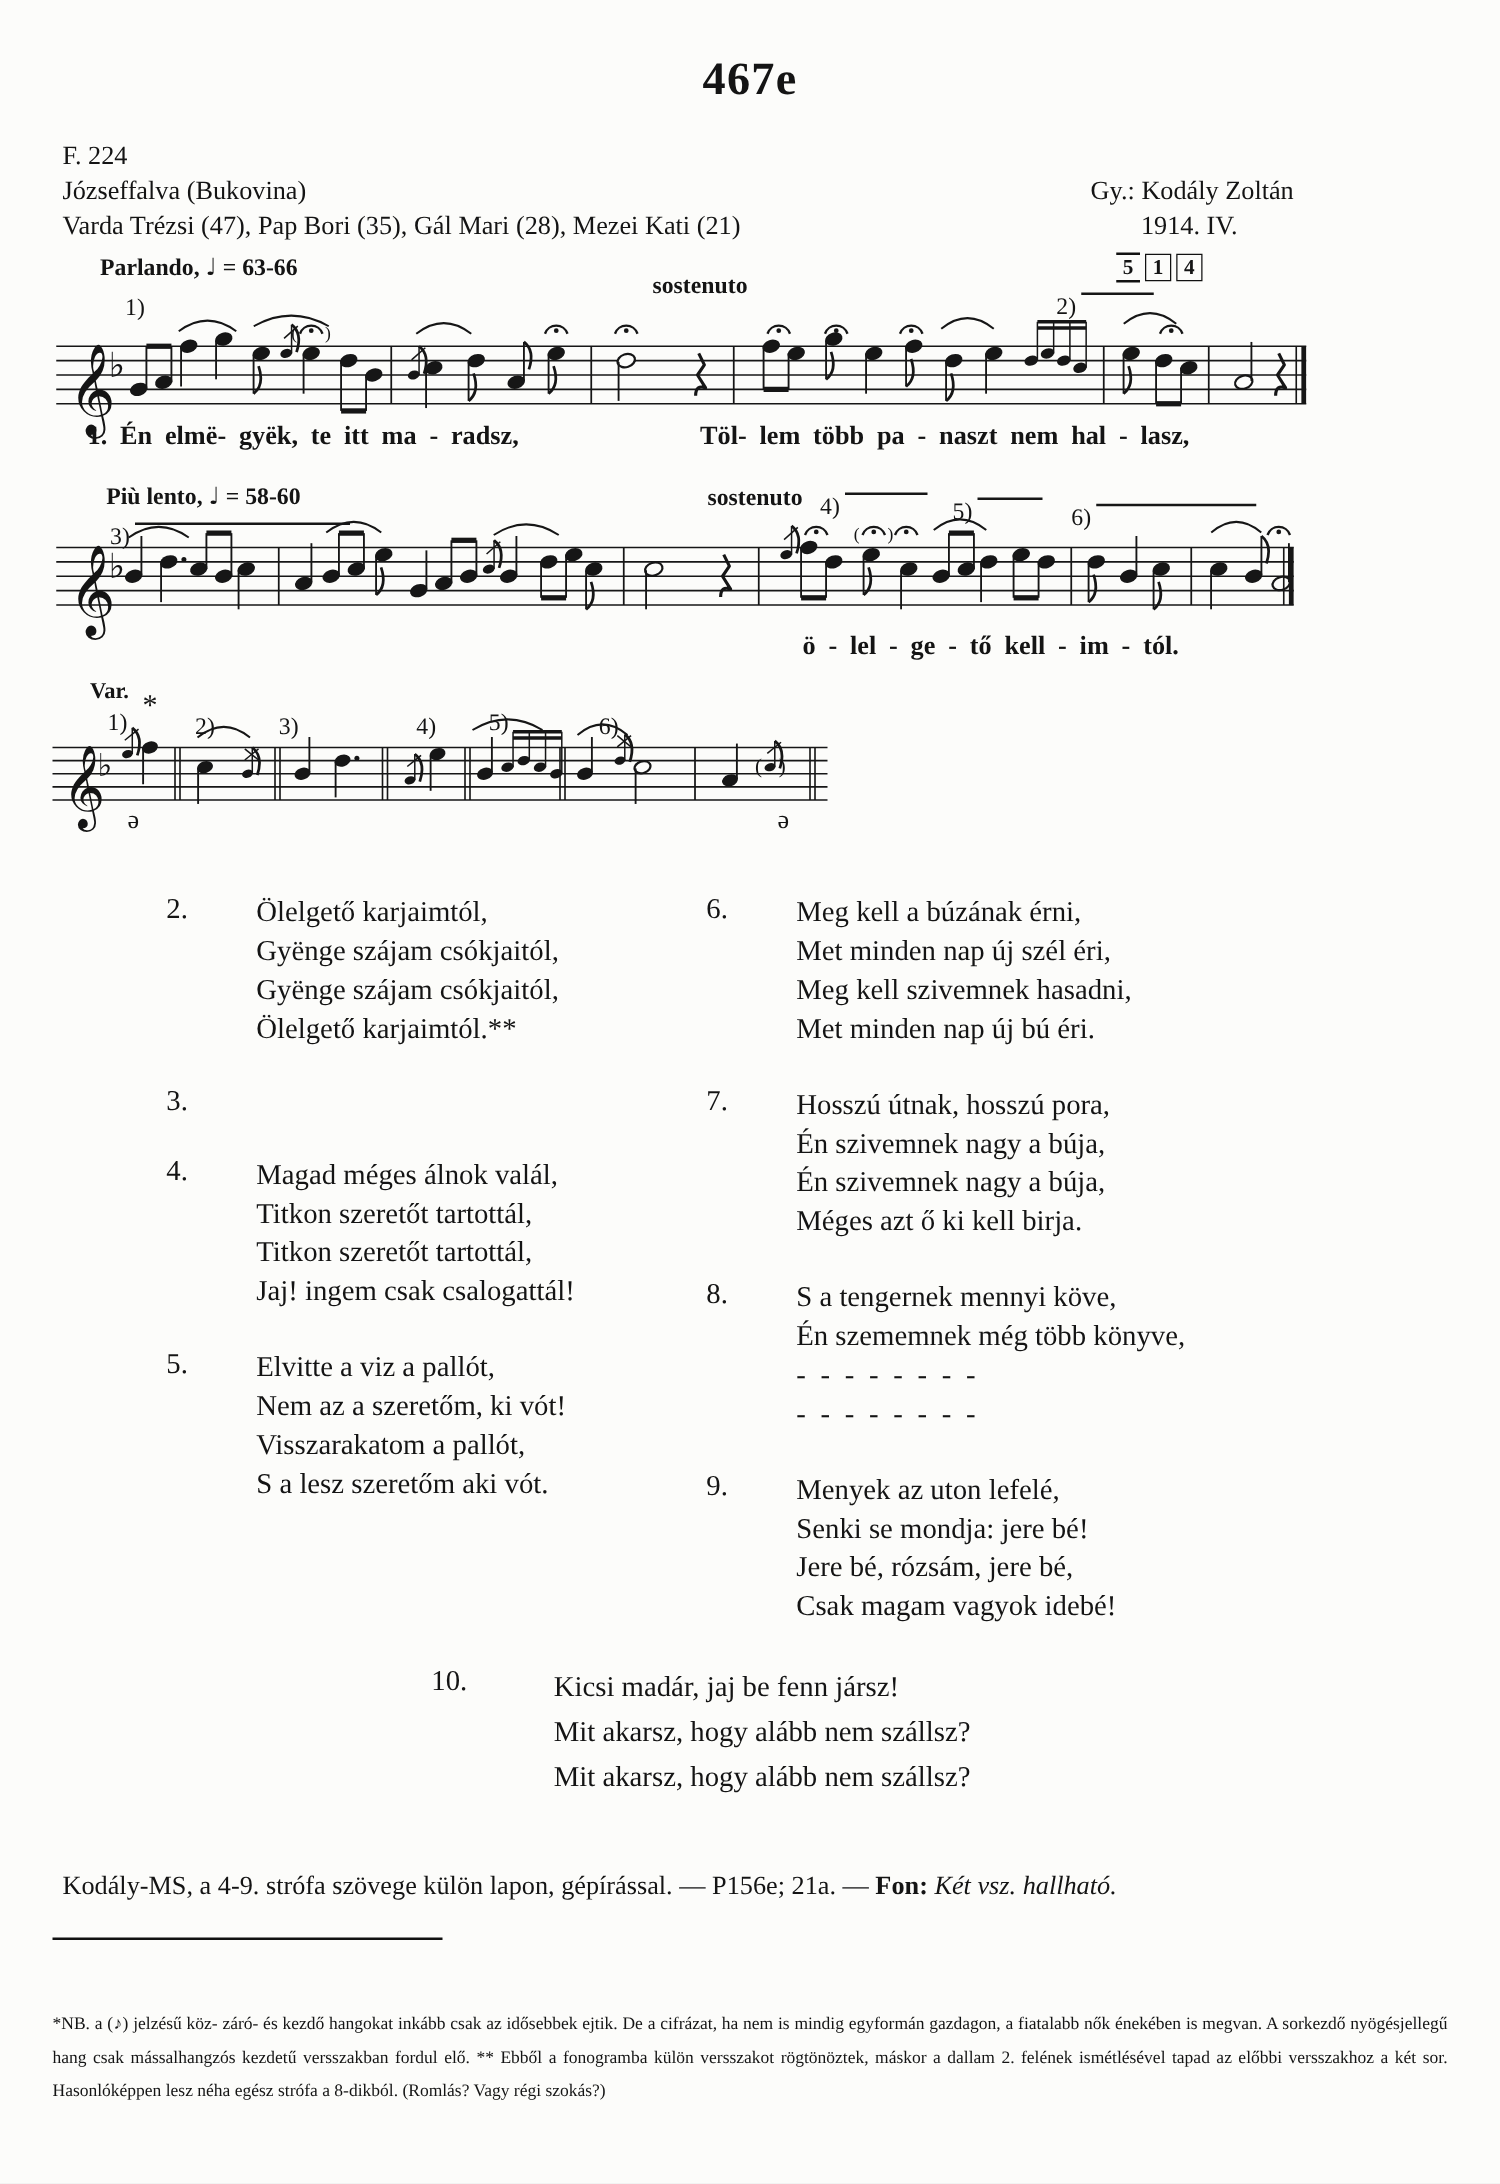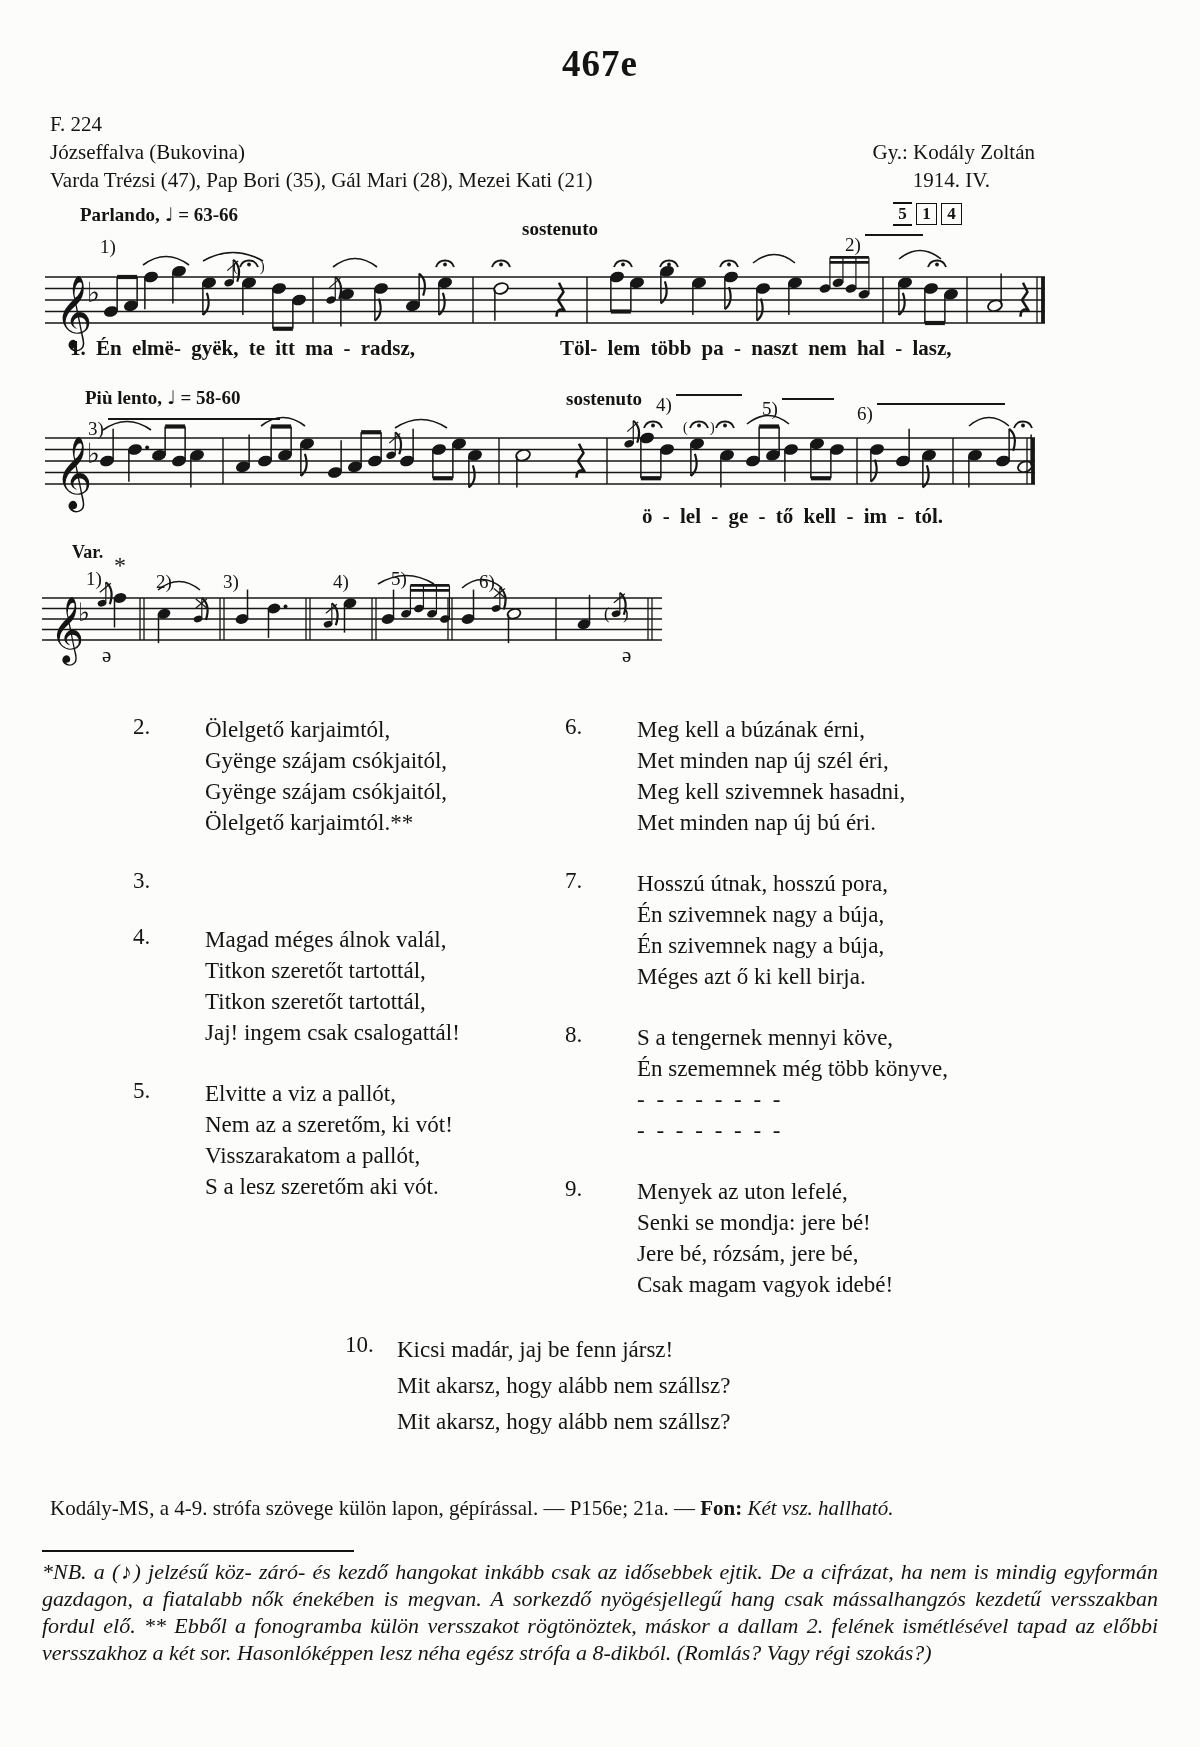--- a/index.html
+++ b/index.html
@@ -17,25 +17,25 @@
   .lyric{position:absolute;font-size:21px;white-space:nowrap;word-spacing:5px;font-weight:bold;}
   .cad{position:absolute;}
   .cad span{display:inline-block;font-size:17px;font-weight:bold;padding:0 4px;margin-right:4px;min-width:11px;text-align:center;}
   .c5{border-top:2px solid #111;border-bottom:2px solid #111;}
   .cb{border:1.6px solid #111;}
   .vcol{position:absolute;font-size:23px;}
   .verse{display:flex;margin-bottom:30px;}
   .vnum{width:72px;flex:0 0 72px;}
   .vlines div{line-height:31px;}
   .v10 .vnum{width:52px;flex:0 0 52px;}
-  .v10 .vlines div{line-height:36px;}
+  .v10 .vlines div{line-height:36px;margin-left:46px;}
   .srcnote{font-size:21px;white-space:nowrap;}
   .srcnote .em{font-style:italic;}
   .divider{border-top:2.5px solid #111;width:312px;}
-  .footnote{font-size:22px;font-style:italic;line-height:27px;text-align:justify;}
+  .footnote{font-size:14px;line-height:27px;text-align:justify;margin-top:48px;}
   svg{position:absolute;overflow:visible;}
 </style>
 </head>
 <body>
 
 <div class="page">
 
   <div class="abs title">467e</div>
 
   <div class="abs hline" style="left:50px;top:112px">F. 224</div>

